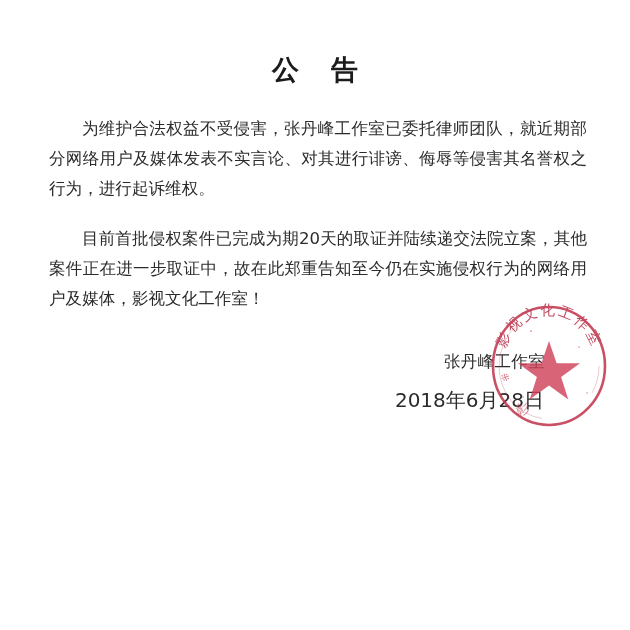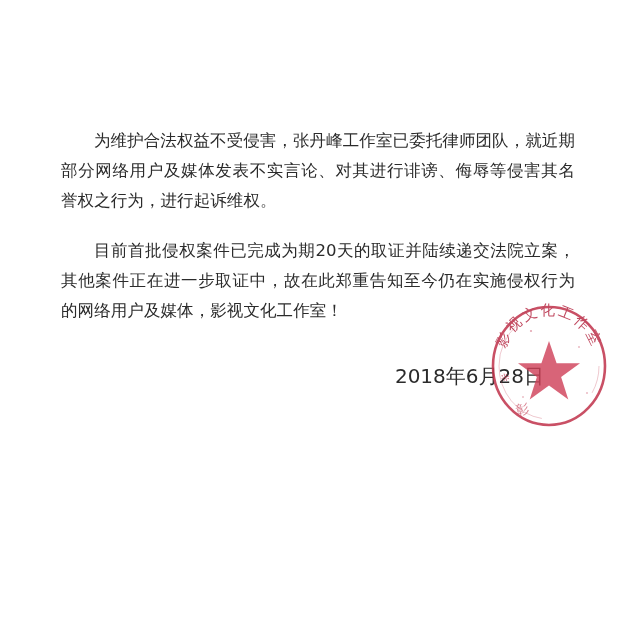--- a/index.html
+++ b/index.html
@@ -37,21 +37,21 @@
     left: 45px;
     width: 546px;
   }
   .para {
     font-size: 16.5px;
     line-height: 30px;
     color: #2b2b2b;
     text-indent: 2em;
     text-align: justify;
     text-justify: inter-character;
-    margin: 16px;
+    margin: 4px;
     letter-spacing: 0.005em;
   }
   .para + .para {
     margin-top: 20px;
   }
   .sign-block {
     position: absolute;
     top: 350px;
     left: 45px;
     width: 500px;
@@ -84,27 +84,29 @@
     width: 100%;
     height: 100%;
     opacity: 0.88;
   }
 </style>
 </head>
 <body>
 
 <div id="page">
 
+  <div class="doc-title">公 告</div>
 
   <div class="body-block">
     <p class="para">为维护合法权益不受侵害，张丹峰工作室已委托律师团队，就近期部分网络用户及媒体发表不实言论、对其进行诽谤、侮辱等侵害其名誉权之行为，进行起诉维权。</p>
     <p class="para">目前首批侵权案件已完成为期20天的取证并陆续递交法院立案，其他案件正在进一步取证中，故在此郑重告知至今仍在实施侵权行为的网络用户及媒体，影视文化工作室！</p>
   </div>
 
   <div class="sign-block">
+    <div class="sign-name">张丹峰工作室</div>
     <div class="sign-date">2018年6月28日</div>
   </div>
 
   <div class="seal">
     <svg viewBox="0 0 124 134" xmlns="http://www.w3.org/2000/svg" aria-hidden="true">
       <defs>
         <path id="arcpath" d="M 17 76 A 46 48 0 1 1 107 76" fill="none"></path>
         <path id="arcpath2" d="M 20 78 A 43 45 0 1 1 104 78" fill="none"></path>
       </defs>
 

